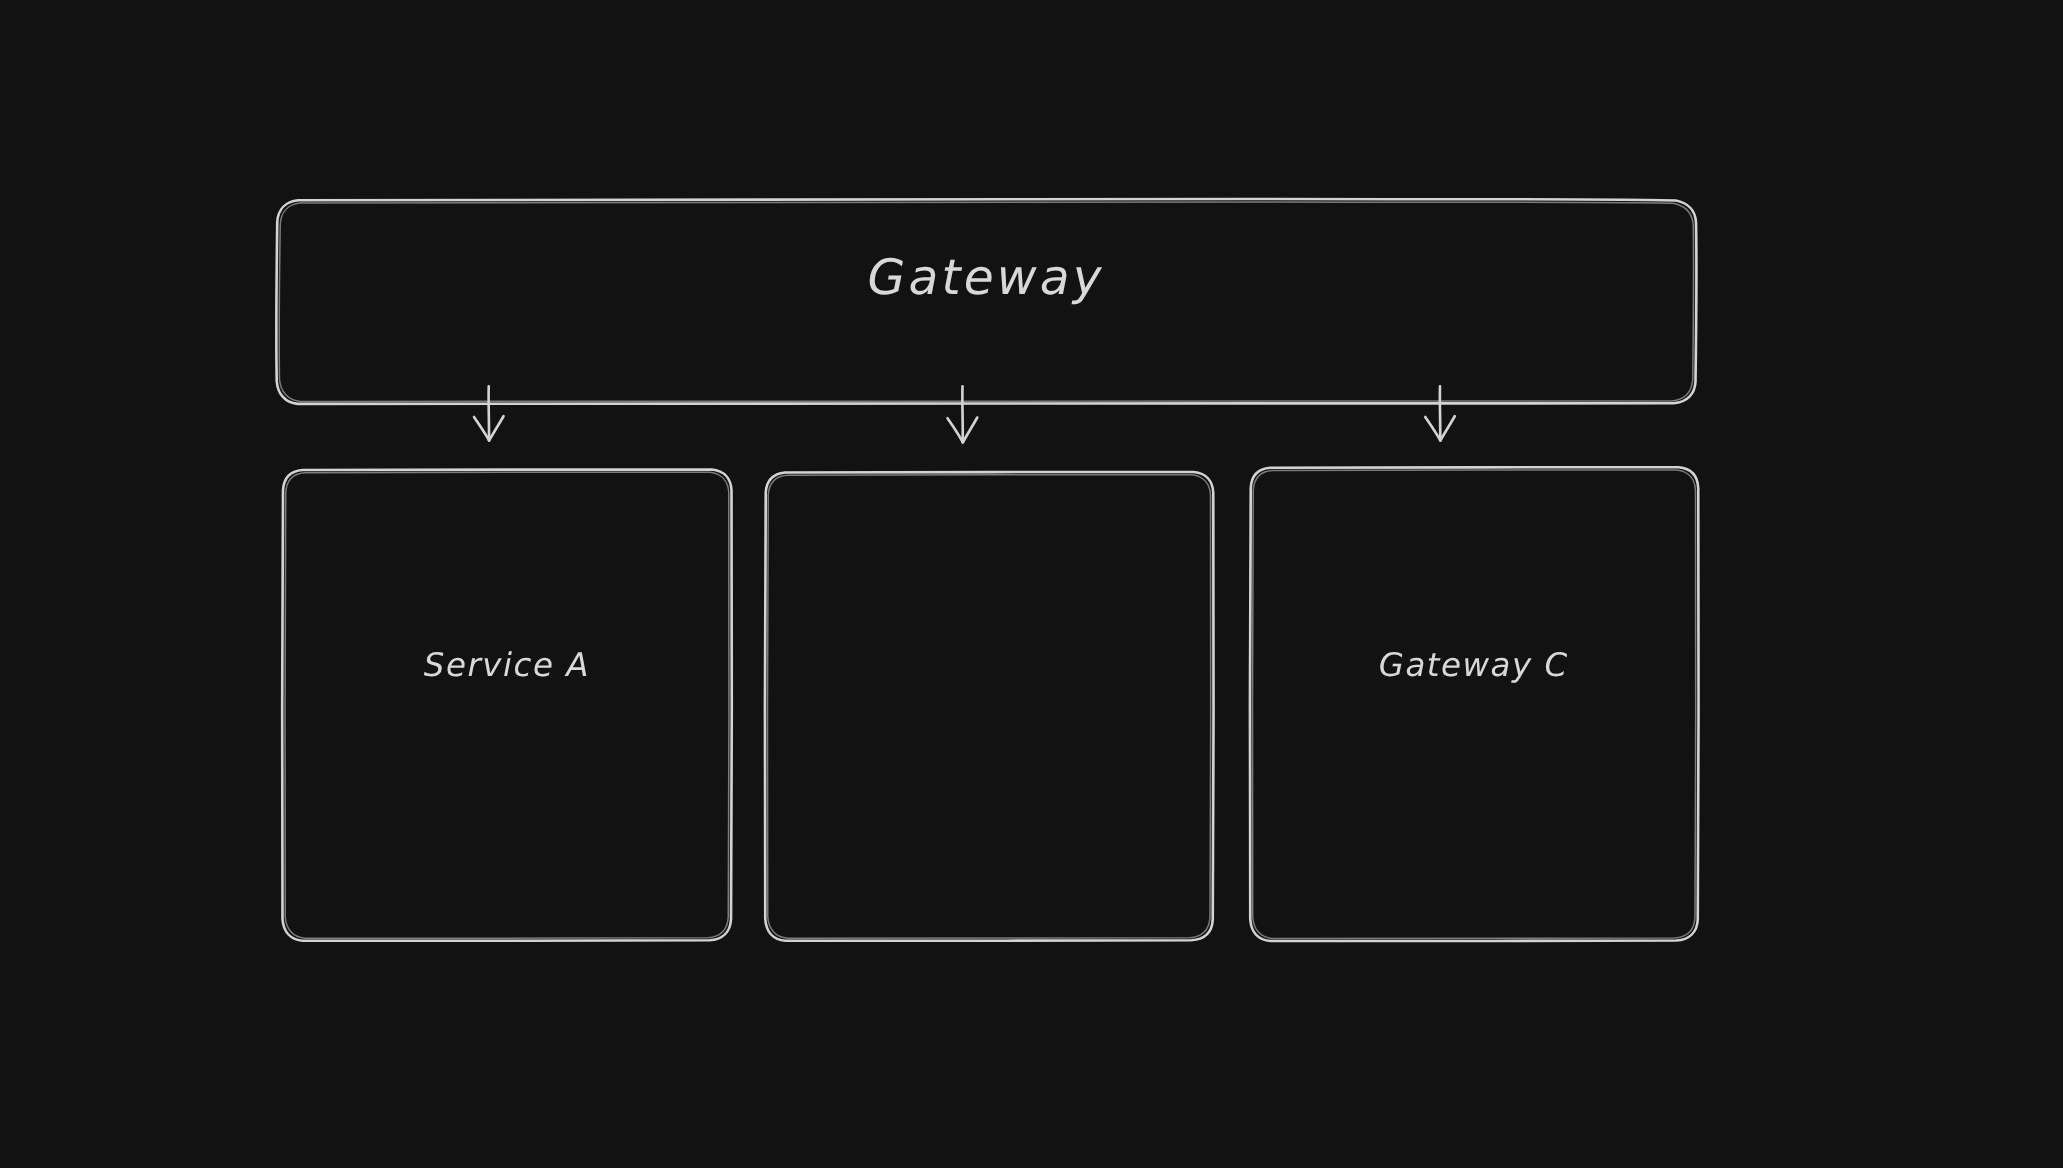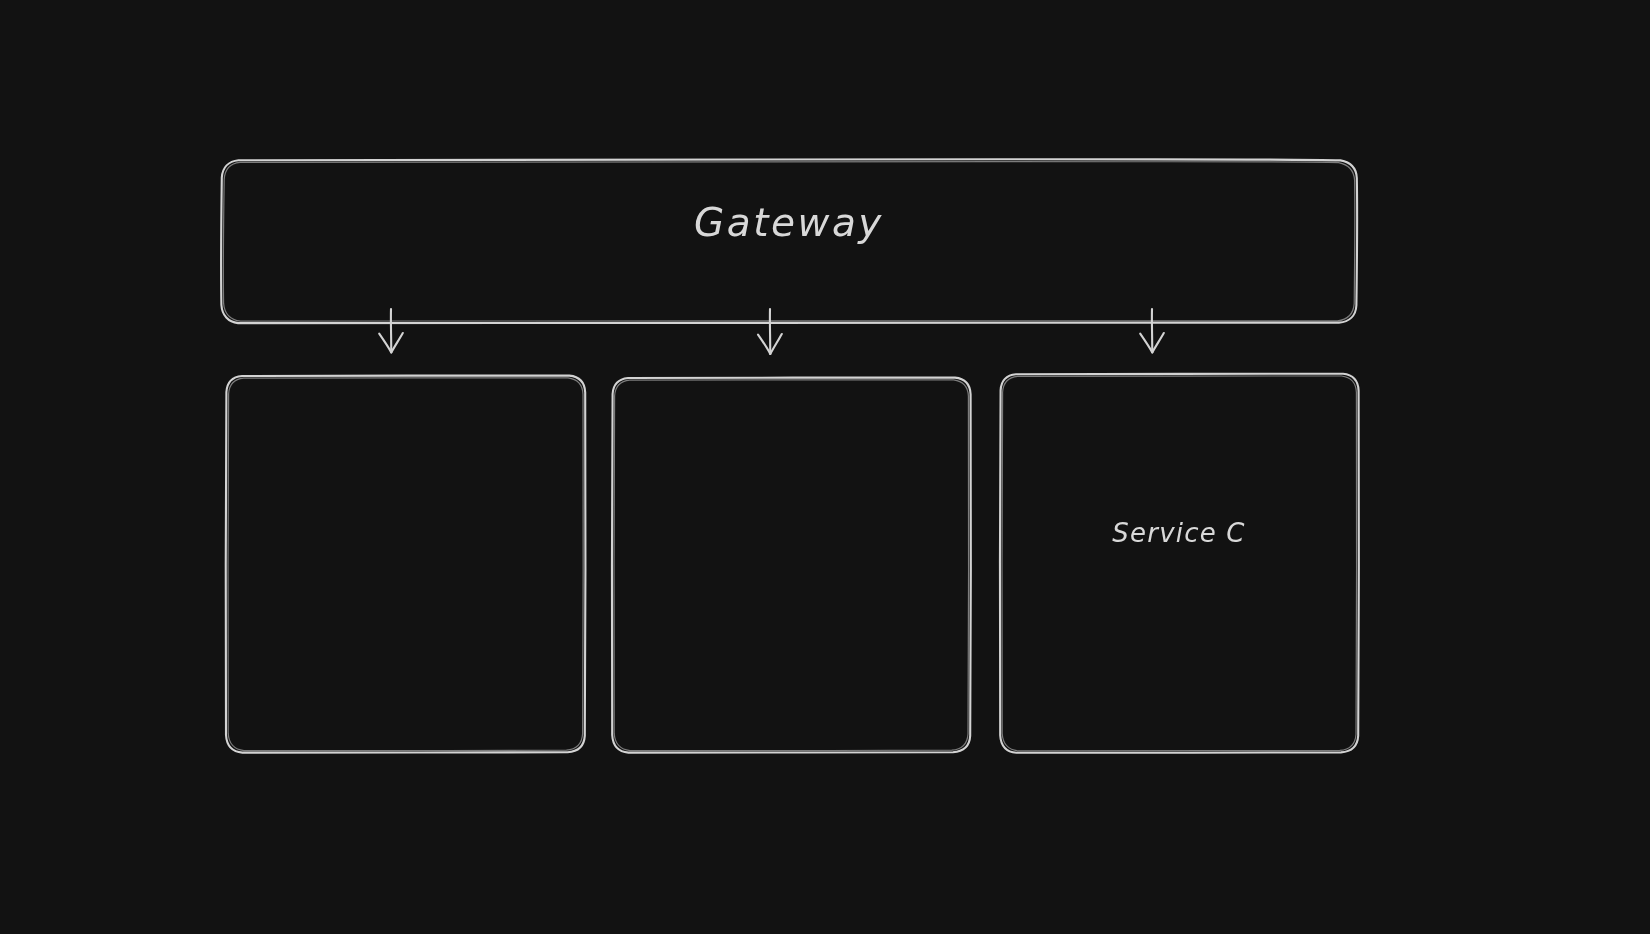--- a/index.html
+++ b/index.html
@@ -180,23 +180,24 @@
         <path d="M1152.0,309.0 C 1151.6,322 1152.4,340 1152.2,352.0"></path>
         <path d="M1140.2,333.6 C 1144.2,339.4 1149.0,346.4 1152.3,352.4"></path>
         <path d="M1163.8,333.0 C 1160.4,339.0 1155.8,346.2 1152.3,352.4"></path>
       </g>
 
     </g>
   </svg>
 
   <div class="node-label gateway-label">Gateway</div>
 
-
-
-  <div class="node-label svc-label svc-c-label">Service C</div>
+  <div class="node-label svc-label svc-a-label">Service A</div>
+
+
+  <div class="node-label svc-label svc-c-label">Gateway C</div>
 
   <div class="hit hit-gateway"></div>
   <div class="hit hit-a"></div>
   <div class="hit hit-b"></div>
   <div class="hit hit-c"></div>
   <div class="hit hit-arrow-a"></div>
   <div class="hit hit-arrow-b"></div>
   <div class="hit hit-arrow-c"></div>
 
 </div>

